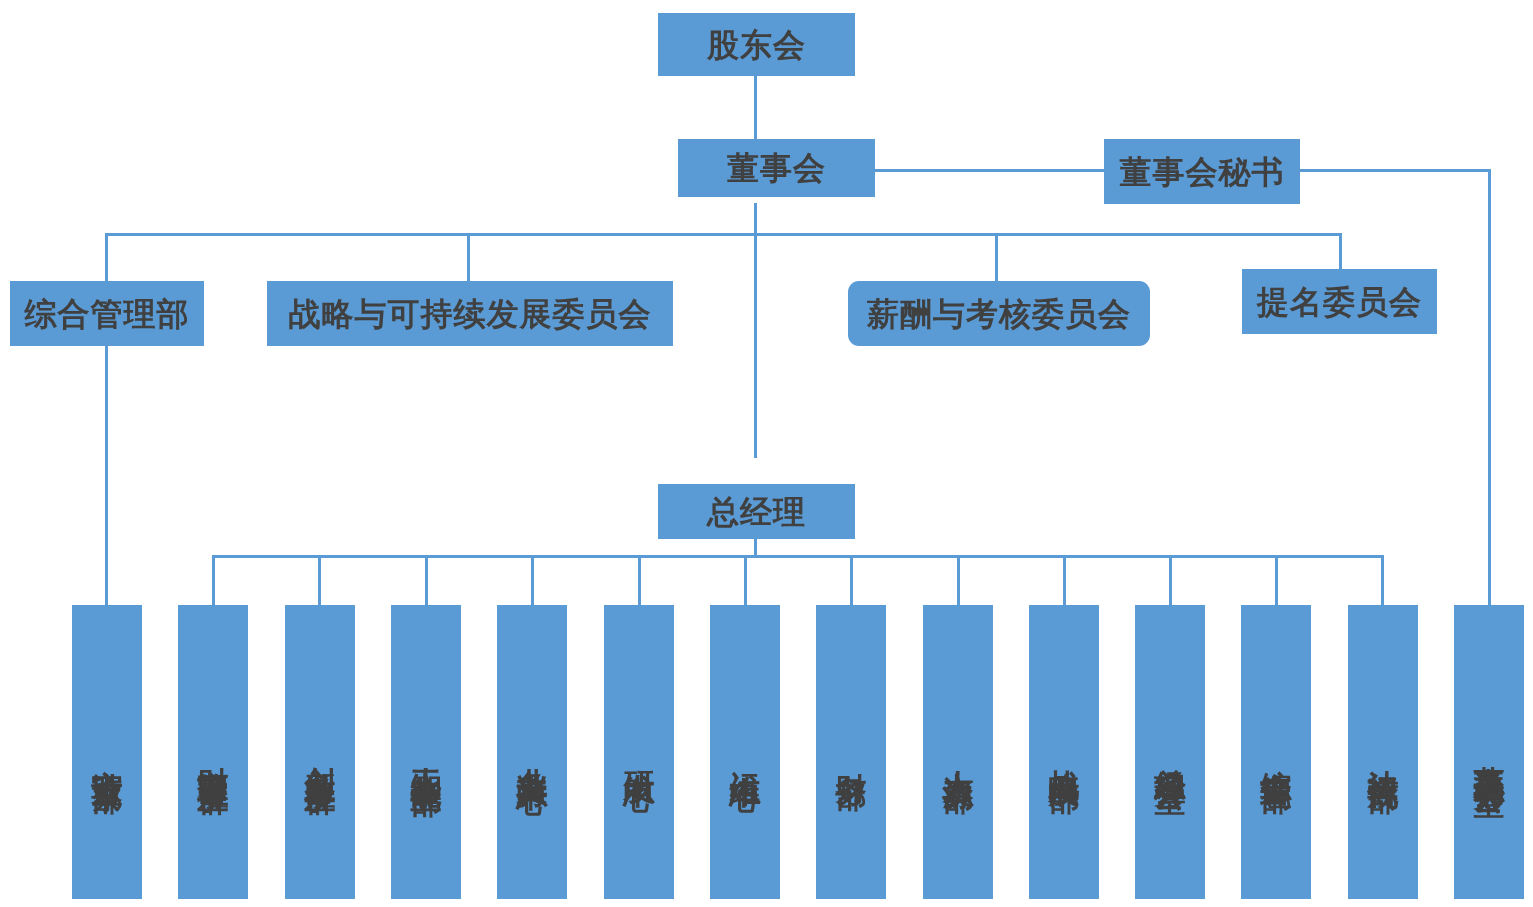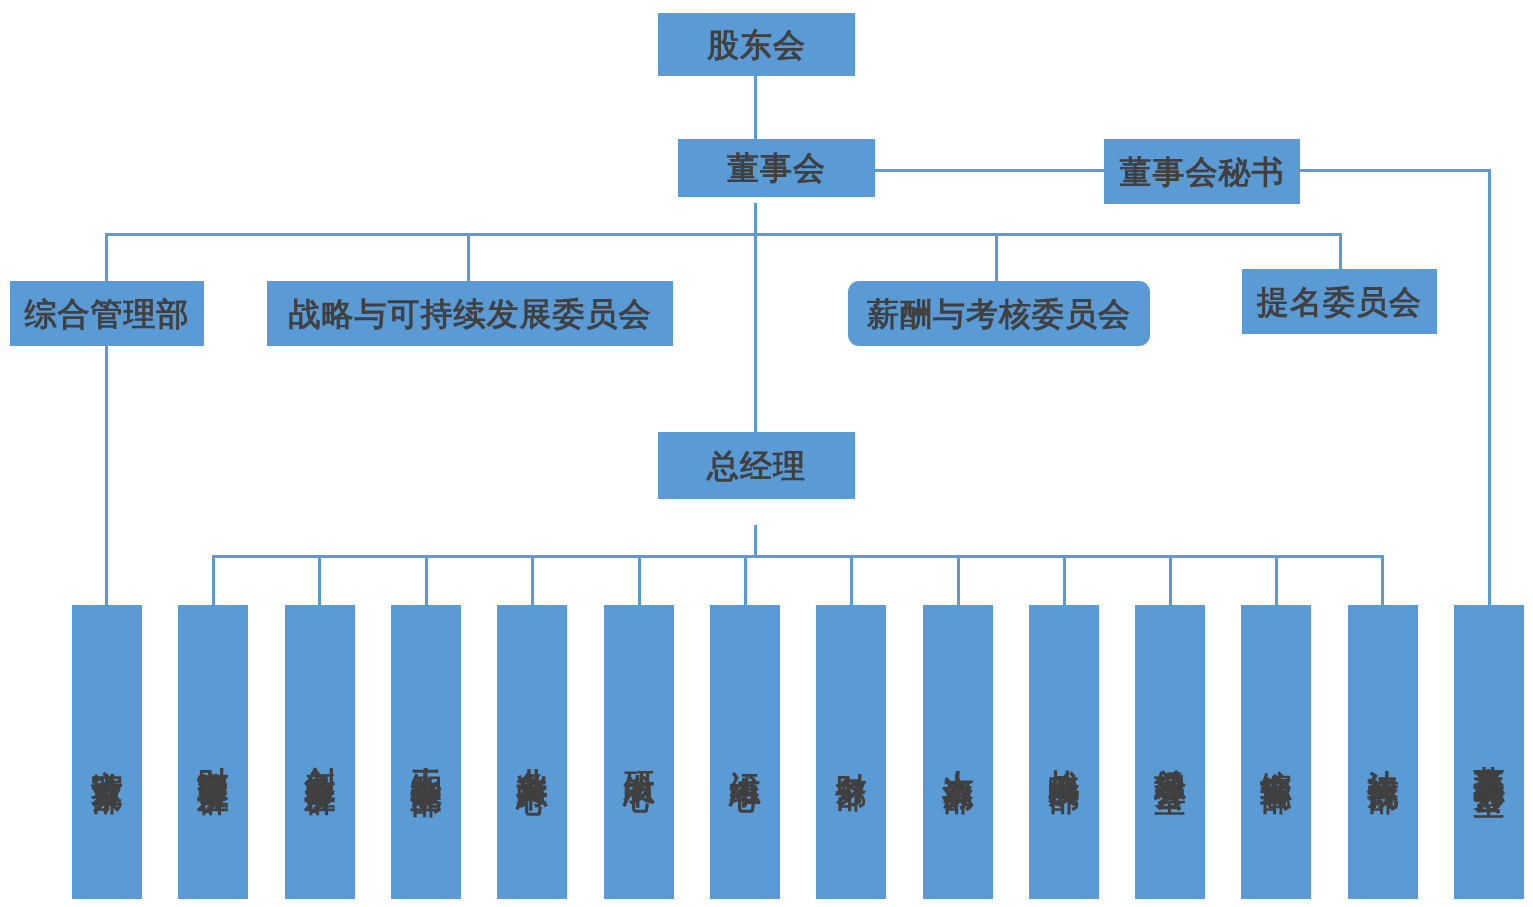--- a/index.html
+++ b/index.html
@@ -49,21 +49,21 @@
     background: #5B9BD5;
   }
   
   .shareholders   { left: 658px;  top: 13px;  width: 197px; height: 63px; }
   .board          { left: 658px;  top: 139px; width: 197px; height: 58px; margin-left: 20px; }
   .boardsec       { left: 1104px; top: 139px; width: 196px; height: 65px; }
   .committee-0    { left: 10px;   top: 281px; width: 194px; height: 65px; }
   .committee-1    { left: 267px;  top: 281px; width: 406px; height: 65px; }
   .committee-2    { left: 848px;  top: 281px; width: 302px; height: 65px; border-radius: 11px; }
   .committee-3    { left: 1242px; top: 269px; width: 195px; height: 65px; }
-  .gm             { left: 658px;  top: 432px; width: 197px; height: 67px; }
+  .gm             { left: 658px;  top: 484px; width: 197px; height: 55px; }
 </style>
 </head>
 <body>
 
 <div id="canvas">
 
   <div class="line" style="left:754px; top:76px;  width:3px;    height:63px;"></div>
   <div class="line" style="left:855px; top:169px; width:249px;  height:3px;"></div>
   <div class="line" style="left:1300px;top:169px; width:191px;  height:3px;"></div>
   <div class="line" style="left:1488px;top:169px; width:3px;    height:437px;"></div>

